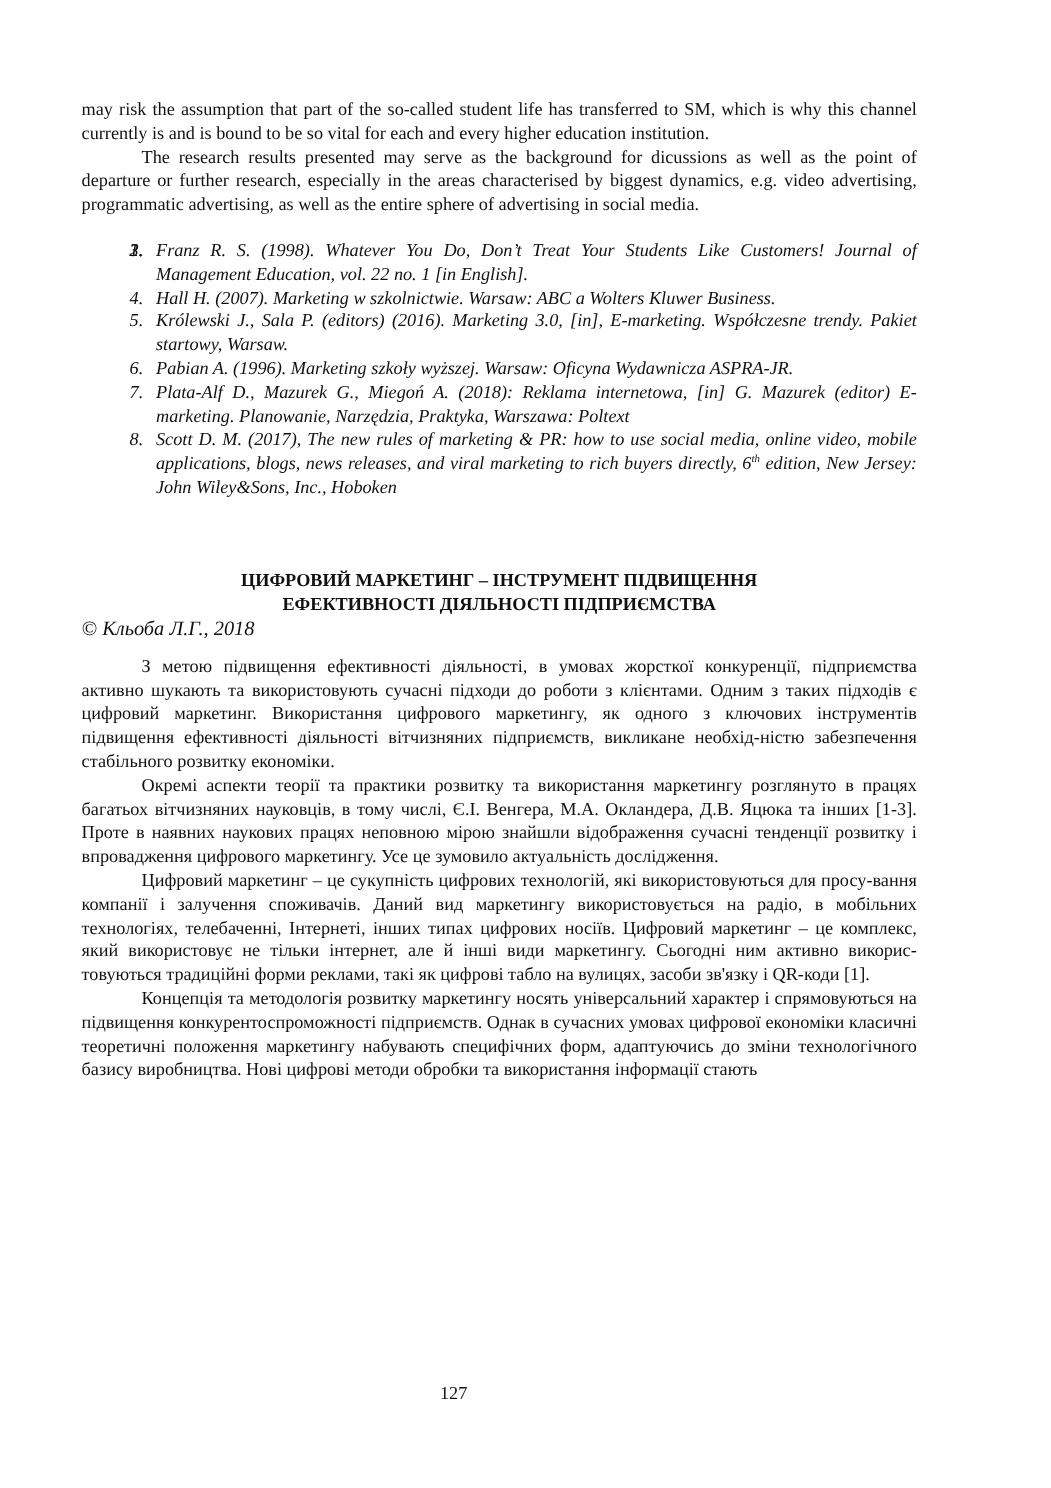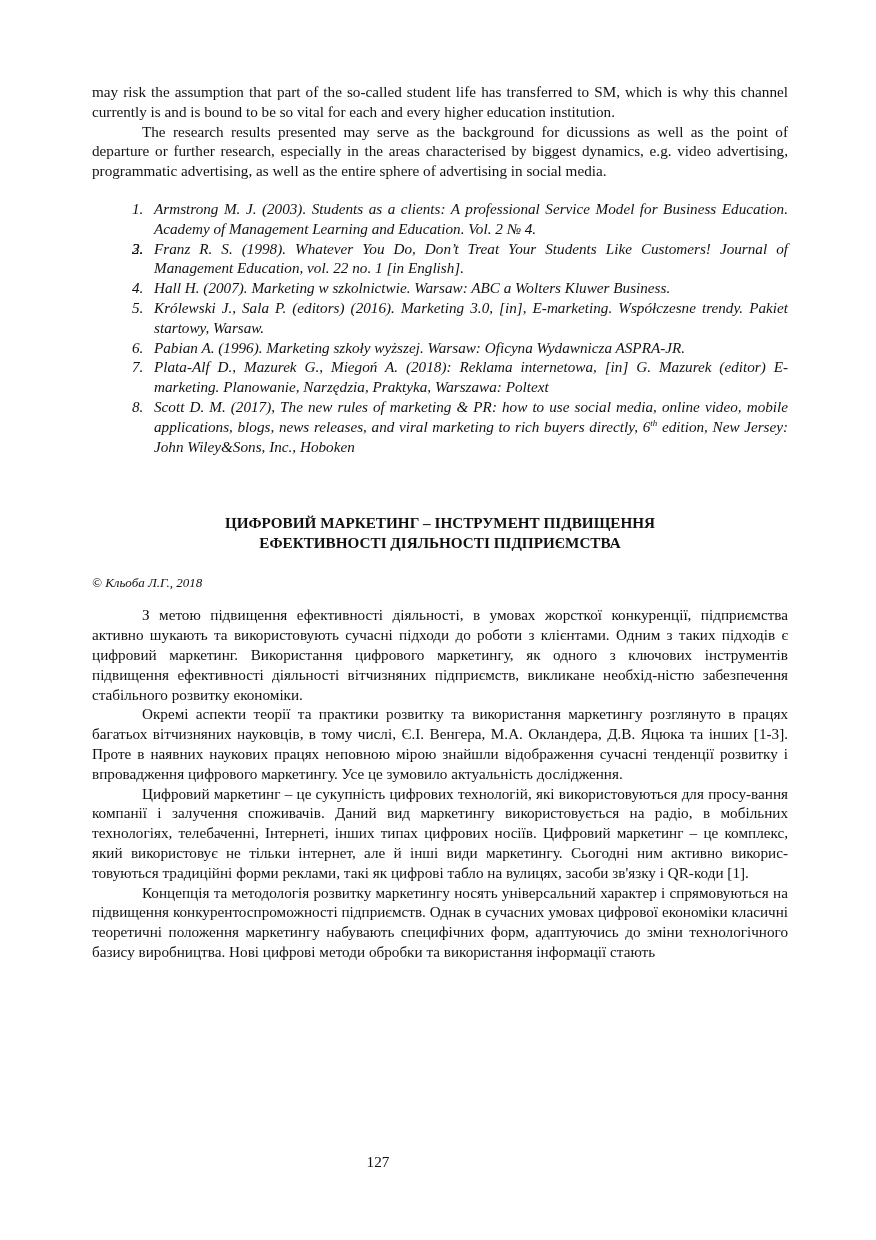--- a/index.html
+++ b/index.html
@@ -1,43 +1,43 @@
 <!DOCTYPE html>
 <html><head>
 <meta charset="utf-8">
 <style>
   html, body { margin: 0; padding: 0; background: #ffffff; }
   body { width: 876px; height: 1240px; position: relative; overflow: hidden;
          font-family: "Liberation Serif", serif; color: #111; }
-  .page { position: absolute; left: 92px; top: 82px; width: 696px; }
+  .page { position: absolute; left: 68px; top: 82px; width: 696px; }
   p { margin: 0; font-size: 15.2px; line-height: 19.8px; text-align: justify; }
   .indent { text-indent: 50px; }
   .refs { list-style: none; margin: 18px 0 0 0; padding: 0 0 0 40px; }
   .refs li { position: relative; font-style: italic; font-size: 15.2px; line-height: 19.8px;
              text-align: justify; padding-left: 22px; }
   .refs li .num { position: absolute; left: 0; top: 0; }
   .author-block { text-align: right; margin-top: 60px; }
   .author-name { font-weight: bold; font-size: 15.2px; line-height: 20px; }
   .affil { font-size: 15.2px; line-height: 20px; }
   .title { text-align: center; font-weight: bold; font-size: 15.2px; line-height: 20px; margin-top: 57px; }
-  .copyright { font-style: italic; font-size: 13px; line-height: 20px; margin-top: 20px; }
+  .copyright { font-style: italic; font-size: 17px; line-height: 20px; }
   .body-ua { margin-top: 12px; }
   .page-number { position: absolute; left: 0; width: 756px; top: 1153px; text-align: center;
                  font-size: 15.2px; }
   sup { font-size: 9px; line-height: 0; }
 </style>
 </head>
 <body>
 
 <div class="page">
   <p>may risk the assumption that part of the so-called student life has transferred to SM, which is why this channel currently is and is bound to be so vital for each and every higher education institution.</p>
   <p class="indent">The research results presented may serve as the background for dicussions as well as the point of departure or further research, especially in the areas characterised by biggest dynamics, e.g. video advertising, programmatic advertising, as well as the entire sphere of advertising in social media.</p>
 
   <ol class="refs">
-    <li><span class="num">1.</span><span>Armstrong M. J. (2003). Students as a clients: A professional Service Model for Business Education. Academy of  Management Learning and Education. Vol. 2 № 4.</span></li>
+    <li><span class="num">1.</span></li>
     <li><span class="num">2.</span></li>
     <li><span class="num">3.</span><span>Franz R. S. (1998). Whatever You Do, Don’t Treat Your Students Like Customers! Journal of Management Education, vol. 22 no. 1 [in English].</span></li>
     <li><span class="num">4.</span><span>Hall H. (2007). Marketing w szkolnictwie. Warsaw: ABC a Wolters Kluwer Business.</span></li>
     <li><span class="num">5.</span><span>Królewski J., Sala P. (editors) (2016). Marketing 3.0, [in], E-marketing. Współczesne trendy. Pakiet startowy, Warsaw.</span></li>
     <li><span class="num">6.</span><span>Pabian A. (1996). Marketing szkoły wyższej. Warsaw: Oficyna Wydawnicza ASPRA-JR.</span></li>
     <li><span class="num">7.</span><span>Plata-Alf D., Mazurek G., Miegoń A. (2018): Reklama internetowa, [in] G. Mazurek (editor) E-marketing. Planowanie, Narzędzia, Praktyka, Warszawa: Poltext</span></li>
     <li><span class="num">8.</span><span>Scott D. M. (2017), The new rules of marketing &amp; PR: how to use social media, online video, mobile applications, blogs, news releases, and viral marketing to rich buyers directly, 6</span><sup>th</sup><span> edition, New Jersey: John Wiley&amp;Sons, Inc., Hoboken</span></li>
   </ol>
 
 

